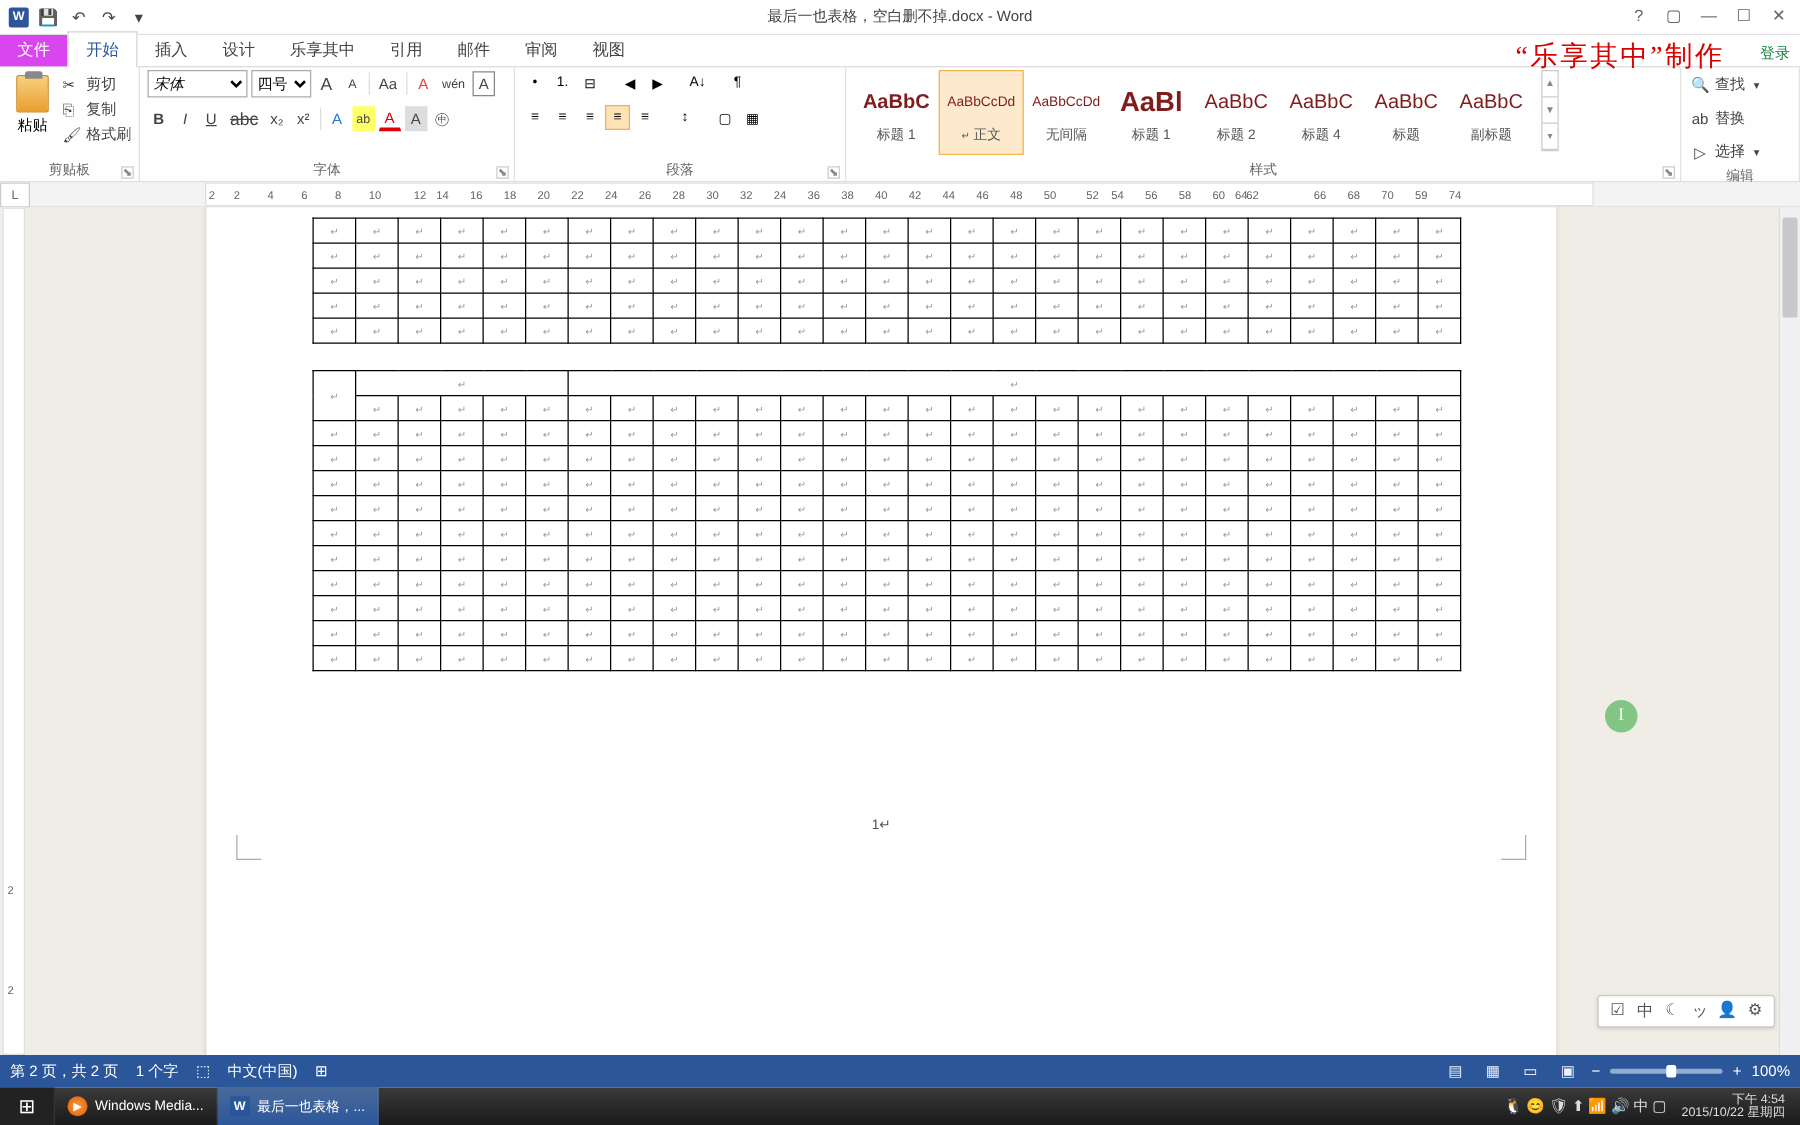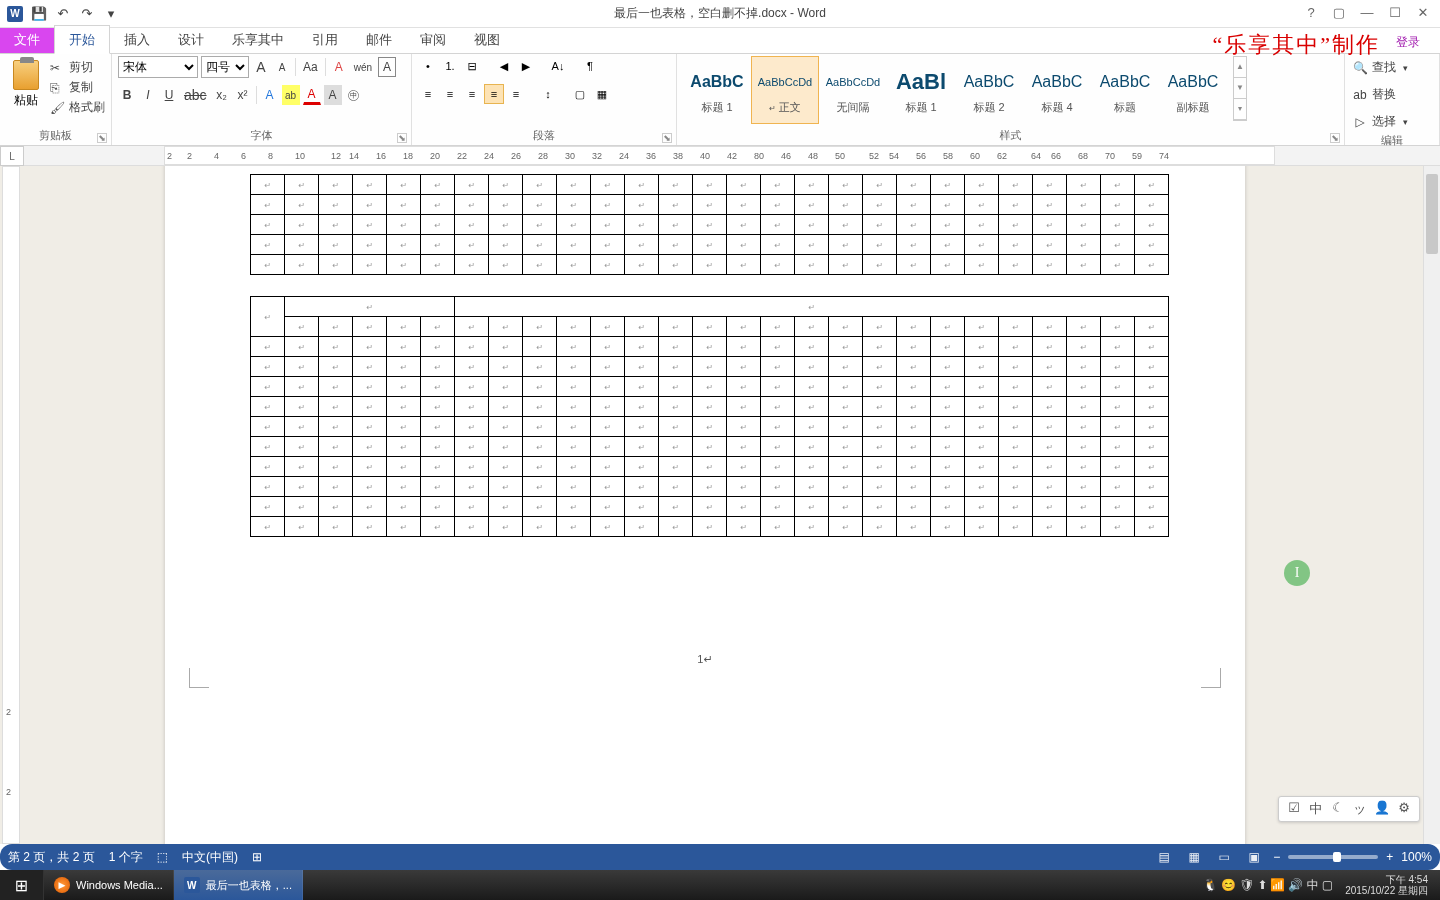--- a/index.html
+++ b/index.html
@@ -5,52 +5,52 @@
 * { margin:0; padding:0; box-sizing:border-box; font-family:"Microsoft YaHei","SimSun",sans-serif; }
 body { width:1440px; height:900px; overflow:hidden; background:#fff; position:relative; }
 .titlebar { height:28px; background:#fff; display:flex; align-items:center; position:relative; border-bottom:1px solid #e1e1e1;}
 .titlebar .qat { display:flex; align-items:center; gap:2px; padding-left:4px;}
 .titlebar .qat-item { width:22px; height:22px; display:flex; align-items:center; justify-content:center; color:#444; font-size:13px;}
 .titlebar .qat-item.save { color:#2b579a;}
 .titlebar .doctitle { position:absolute; left:50%; transform:translateX(-50%); font-size:12px; color:#444;}
 .titlebar .winbtns { position:absolute; right:6px; top:2px; display:flex; gap:6px; align-items:center;}
 .titlebar .winbtns span { width:22px; height:20px; display:inline-flex; align-items:center; justify-content:center; font-size:13px; color:#666; font-family:Arial;}
 .watermark { position:absolute; right:60px; top:30px; color:#d90000; font-size:22px; font-family:"KaiTi","STKaiti",serif; z-index:50; letter-spacing:2px;}
-.login { position:absolute; right:20px; top:34px; font-size:12px; color:#a21caf; z-index:50;}
+.login { position:absolute; right:8px; top:34px; font-size:12px; color:#15803d; z-index:50;}
 .tabs { height:26px; background:#fff; display:flex; align-items:flex-end; border-bottom:1px solid #d4d4d4; padding-left:0;}
 .tab { padding:5px 14px 4px; font-size:13px; color:#444; cursor:pointer;}
 .tab.file { background:#d946ef; color:#fff;}
 .tab.active { background:#fff; color:#2b579a; border:1px solid #d4d4d4; border-bottom:1px solid #fff; position:relative; top:1px;}
 .ribbon { height:92px; background:#fefefe; display:flex; border-bottom:1px solid #d4d4d4;}
 .rgroup { border-right:1px solid #e1e1e1; padding:2px 6px 0; display:flex; flex-direction:column; position:relative;}
 .rgroup .gcontent { flex:1; display:flex; align-items:flex-start; gap:4px;}
 .rgroup .glabel { text-align:center; font-size:11px; color:#666; padding-bottom:2px; position:relative;}
 .rgroup .glabel .dlg { position:absolute; right:-2px; bottom:2px; font-size:9px; color:#888;border:1px solid #ccc; width:10px; height:10px; line-height:8px;}
 .clipboard .big { display:flex; flex-direction:column; align-items:center; width:40px; padding-top:4px;}
 .clipboard .big .ico { width:26px; height:30px; background:linear-gradient(#f8d080,#e8a030); border:1px solid #c88820; border-radius:2px; position:relative;}
 .clipboard .big .ico::before { content:""; position:absolute; top:-4px; left:6px; width:14px; height:6px; background:#888; border-radius:2px 2px 0 0;}
 .clipboard .side { display:flex; flex-direction:column; gap:3px; padding-top:3px; font-size:12px; color:#444;}
 .clipboard .side div { display:flex; align-items:center; gap:4px;}
 .clipboard .side .sico { width:15px; height:13px; display:inline-block;}
 .font { width:300px;}
 .font .row { display:flex; align-items:center; gap:3px; margin-bottom:3px;}
 .font select,.font .sel { height:22px; border:1px solid #ababab; font-size:12px; background:#fff;}
-.font .fname { width:80px;}
+.font .fname { width:80px;font-style:italic;}
 .font .fsize { width:48px;}
 .font .btn { min-width:18px; height:20px; display:inline-flex; align-items:center; justify-content:center; font-size:12px; color:#444; border:1px solid transparent; padding:0 2px;}
 .font .sep { width:1px; height:18px; background:#ddd; margin:0 1px;}
 .para { width:265px;}
 .para .row { display:flex; align-items:center; gap:2px; margin-bottom:4px;}
 .para .btn { min-width:20px; height:20px; display:inline-flex; align-items:center; justify-content:center; font-size:11px; border:1px solid transparent;}
 .para .btn.on { background:#fde3b5; border-color:#e8b450;}
 .styles { flex:1; min-width:0;}
 .styles .gallery { display:flex; height:68px; overflow:hidden; gap:0;}
 .styles .sitem { width:68px; border:1px solid transparent; padding:4px 2px; text-align:center; cursor:pointer; display:flex; flex-direction:column; justify-content:center;}
 .styles .sitem.sel { border-color:#f0b450; background:#fdeacc;}
-.styles .sitem .prev { font-size:15px; color:#0c4a6e; height:32px; display:flex; align-items:center; justify-content:center; overflow:hidden; white-space:nowrap;}
+.styles .sitem .prev { font-size:15px; color:#7f1d1d; height:32px; display:flex; align-items:center; justify-content:center; overflow:hidden; white-space:nowrap;}
 .styles .sitem .nm { font-size:11px; color:#555; margin-top:2px;}
 .styles .scroller { width:14px; display:flex; flex-direction:column; border:1px solid #ccc; margin-left:2px;}
 .styles .scroller div { flex:1; border-bottom:1px solid #ccc; font-size:8px; text-align:center; line-height:20px; color:#888;}
 .editing { width:95px;}
 .editing .erow { display:flex; align-items:center; gap:5px; font-size:12px; color:#444; padding:3px 2px;}
 .erow .eico { width:14px; text-align:center;}
 .ruler-area { height:20px; background:#f3f3f3; display:flex; border-bottom:1px solid #ddd;}
 .ruler-corner { width:24px; height:20px; background:#fff; border:1px solid #ccc; font-size:10px; display:flex; align-items:center; justify-content:center; color:#666;}
 .hruler { flex:1; position:relative; background:#fff; border:1px solid #ddd; font-size:9px; color:#666; margin-left:140px; margin-right:165px;}
 .hruler .tick { position:absolute; top:4px; }
@@ -66,21 +66,21 @@
 .tbl.t2 { left:85px; top:250px;}
 .pgnum { position:absolute; left:50%; transform:translateX(-50%); bottom:200px; font-size:11px; color:#555;}
 .corner { position:absolute; width:20px; height:20px;}
 .corner.bl { left:24px; bottom:178px; border-left:1px solid #aaa; border-bottom:1px solid #aaa;}
 .corner.br { right:24px; bottom:178px; border-right:1px solid #aaa; border-bottom:1px solid #aaa;}
 .scroll-v { position:absolute; right:0; top:166px; bottom:56px; width:17px; background:#f0f0f0; border-left:1px solid #ddd;}
 .scroll-v .thumb { position:absolute; left:2px; right:2px; top:8px; height:80px; background:#c8c8c8; border-radius:2px;}
 .floaty { position:absolute; right:20px; bottom:78px; display:flex; gap:4px; background:#fff; border:1px solid #ccc; padding:3px 6px; border-radius:3px; box-shadow:0 1px 3px rgba(0,0,0,.15);}
 .floaty span { font-size:13px; color:#555; width:18px; text-align:center;}
 .green-dot { position:absolute; right:130px; top:560px; width:26px; height:26px; background:#6fbf73; border-radius:50%; opacity:.85; display:flex; align-items:center; justify-content:center; color:#fff; font-size:14px; font-family:serif;}
-.statusbar { position:absolute; left:0; right:0; bottom:30px; height:26px; background:#2b579a; color:#fff; display:flex; align-items:center; font-size:12px; padding:0 8px; gap:14px;border-radius:12px;}
+.statusbar { position:absolute; left:0; right:0; bottom:30px; height:26px; background:#2b579a; color:#fff; display:flex; align-items:center; font-size:12px; padding:0 8px; gap:14px;}
 .statusbar .sright { margin-left:auto; display:flex; align-items:center; gap:8px;}
 .statusbar .vbtn { width:22px; height:18px; display:inline-flex; align-items:center; justify-content:center; font-size:12px; opacity:.9;}
 .statusbar .zslider { width:90px; height:4px; background:rgba(255,255,255,.5); position:relative; border-radius:2px;}
 .statusbar .zslider::after { content:""; position:absolute; left:50%; top:-3px; width:8px; height:10px; background:#fff; border-radius:2px;}
 .taskbar { position:absolute; left:0; right:0; bottom:0; height:30px; background:linear-gradient(#3a3a3a,#1a1a1a); display:flex; align-items:center;}
 .taskbar .tbtn { height:30px; padding:0 10px; display:flex; align-items:center; gap:6px; color:#fff; font-size:11px; border-right:1px solid rgba(255,255,255,.08);}
 .taskbar .tbtn.start { background:#222; width:44px; justify-content:center;}
 .taskbar .tbtn.active { background:linear-gradient(#4a6a9a,#2b579a);}
 .taskbar .tray { margin-left:auto; display:flex; align-items:center; gap:6px; padding-right:6px; color:#ddd; font-size:11px;}
 .taskbar .tray .tico { font-size:12px;}
@@ -297,31 +297,31 @@
       <span class="tick" style="left:319px">24</span>
       <span class="tick" style="left:346px">26</span>
       <span class="tick" style="left:373px">28</span>
       <span class="tick" style="left:400px">30</span>
       <span class="tick" style="left:427px">32</span>
       <span class="tick" style="left:454px">24</span>
       <span class="tick" style="left:481px">36</span>
       <span class="tick" style="left:508px">38</span>
       <span class="tick" style="left:535px">40</span>
       <span class="tick" style="left:562px">42</span>
-      <span class="tick" style="left:589px">80</span>
+      <span class="tick" style="left:589px">44</span>
       <span class="tick" style="left:616px">46</span>
       <span class="tick" style="left:643px">48</span>
       <span class="tick" style="left:670px">50</span>
       <span class="tick" style="left:704px">52</span>
       <span class="tick" style="left:724px">54</span>
       <span class="tick" style="left:751px">56</span>
       <span class="tick" style="left:778px">58</span>
       <span class="tick" style="left:805px">60</span>
       <span class="tick" style="left:832px">62</span>
-      <span class="tick" style="left:866px">64</span>
+      <span class="tick" style="left:823px">64</span>
       <span class="tick" style="left:886px">66</span>
       <span class="tick" style="left:913px">68</span>
       <span class="tick" style="left:940px">70</span>
       <span class="tick" style="left:967px">59</span>
       <span class="tick" style="left:994px">74</span>
     </div>
 </div>
 
 <div class="doc-area">
   <div class="vruler">

